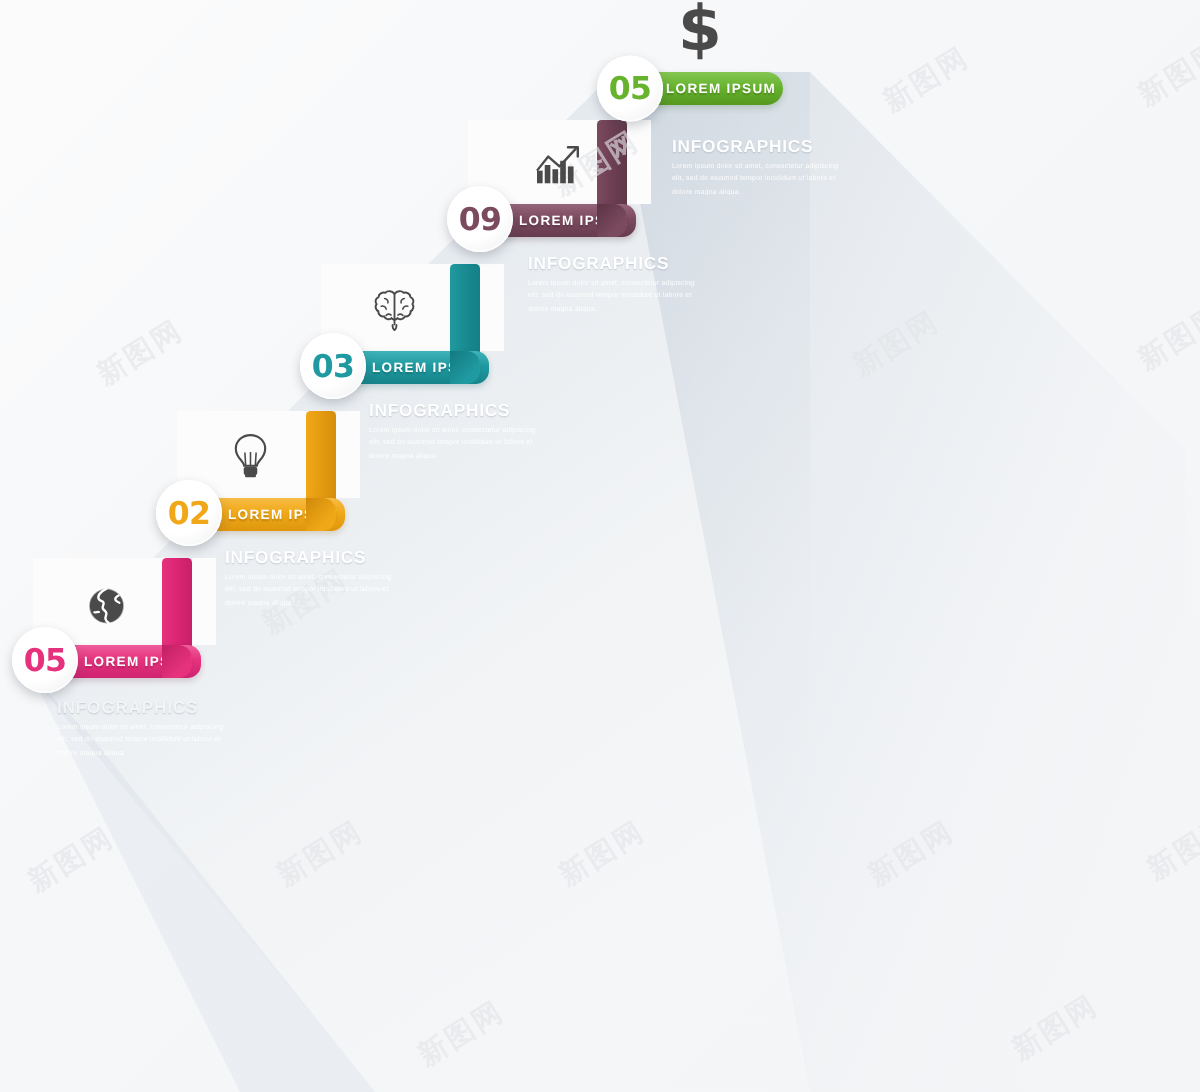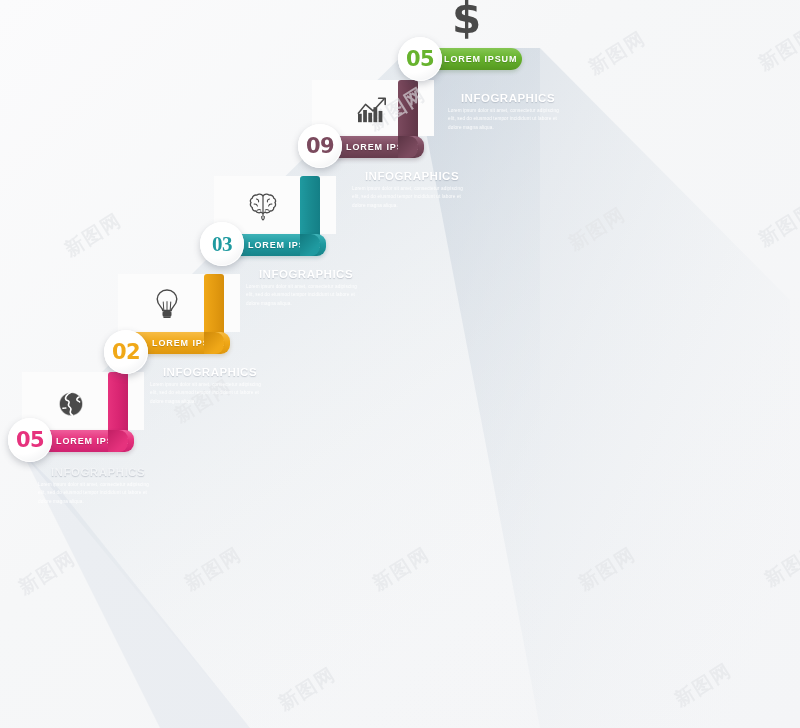--- a/index.html
+++ b/index.html
@@ -89,21 +89,20 @@
 
   
   .txt{position:absolute;width:120px;z-index:3;}
   .txt h3{
     margin:0 0 3px 0;
     font-size:11.5px;
     font-weight:700;
     letter-spacing:.5px;
     color:#ffffff;
     text-shadow:0 1px 1px rgba(120,130,145,.35);
-    text-align:center;
   }
   .txt p{
     margin:0;
     font-size:4.6px;
     line-height:1.85;
     letter-spacing:.15px;
     color:#ffffff;
     opacity:.93;
   }
   .txt.dim h3{color:#f2f4f6;}
@@ -203,21 +202,21 @@
       <svg width="28" height="32" viewBox="0 0 28 34">
         <path d="M14 2.2 C8.1 2.2 3.6 6.5 3.6 11.8 c0 3.6 1.9 6.1 3.6 8 1.3 1.5 2.1 2.6 2.3 4.1 h9 c.2-1.5 1-2.6 2.3-4.1 1.7-1.9 3.6-4.4 3.6-8 C24.4 6.5 19.9 2.2 14 2.2 Z" fill="none" stroke="#4a4a4a" stroke-width="1.5"></path>
         <path d="M10 14.5 L10.6 24" fill="none" stroke="#4a4a4a" stroke-width="1.1"></path>
         <path d="M14 14.2 L14 24" fill="none" stroke="#4a4a4a" stroke-width="1.1"></path>
         <path d="M18 14.5 L17.4 24" fill="none" stroke="#4a4a4a" stroke-width="1.1"></path>
         <rect x="9.2" y="24.4" width="9.6" height="6.2" rx="2" fill="#4a4a4a"></rect>
         <path d="M10.8 31.2 h6.4" stroke="#4a4a4a" stroke-width="1.6" stroke-linecap="round"></path>
       </svg>
     </div>
 
-    <div class="badge" style="left:104px;top:330px;color:#f0a818;">
+    <div class="badge" style="left:104px;top:320px;color:#f0a818;">
       <span>02</span>
     </div>
 
     <div class="txt" style="left:150px;top:366px;">
       <h3>INFOGRAPHICS</h3>
       <p>Lorem ipsum dolor sit amet, consectetur adipiscing elit, sed do eiusmod tempor incididunt ut labore et dolore magna aliqua.</p>
     </div>
   </div>
 
   <div class="step">
@@ -244,21 +243,21 @@
         <path d="M11 8.5 c1.8.4 2.6 1.8 2.3 3.2" fill="none" stroke="#4a4a4a" stroke-width="1.1" stroke-linecap="round"></path>
         <path d="M8.5 14 c1.9-.3 3.2.6 3.6 2.1" fill="none" stroke="#4a4a4a" stroke-width="1.1" stroke-linecap="round"></path>
         <path d="M12 20.5 c1.2-1 2.6-1 3.6-.2" fill="none" stroke="#4a4a4a" stroke-width="1.1" stroke-linecap="round"></path>
         <path d="M25 8.5 c-1.8.4-2.6 1.8-2.3 3.2" fill="none" stroke="#4a4a4a" stroke-width="1.1" stroke-linecap="round"></path>
         <path d="M27.5 14 c-1.9-.3-3.2.6-3.6 2.1" fill="none" stroke="#4a4a4a" stroke-width="1.1" stroke-linecap="round"></path>
         <path d="M24 20.5 c-1.2-1-2.6-1-3.6-.2" fill="none" stroke="#4a4a4a" stroke-width="1.1" stroke-linecap="round"></path>
         <path d="M16.6 27.4 c0 2 .6 3.2 1.4 3.6 .8-.4 1.4-1.6 1.4-3.6" fill="none" stroke="#4a4a4a" stroke-width="1.3" stroke-linecap="round"></path>
       </svg>
     </div>
 
-    <div class="badge" style="left:200px;top:222px;color:#1f9aa0;font-family:Liberation Serif, serif;">
+    <div class="badge" style="left:200px;top:222px;color:#1f9aa0;">
       <span>03</span>
     </div>
 
     <div class="txt" style="left:246px;top:268px;">
       <h3>INFOGRAPHICS</h3>
       <p>Lorem ipsum dolor sit amet, consectetur adipiscing elit, sed do eiusmod tempor incididunt ut labore et dolore magna aliqua.</p>
     </div>
   </div>
 
   <div class="step">

